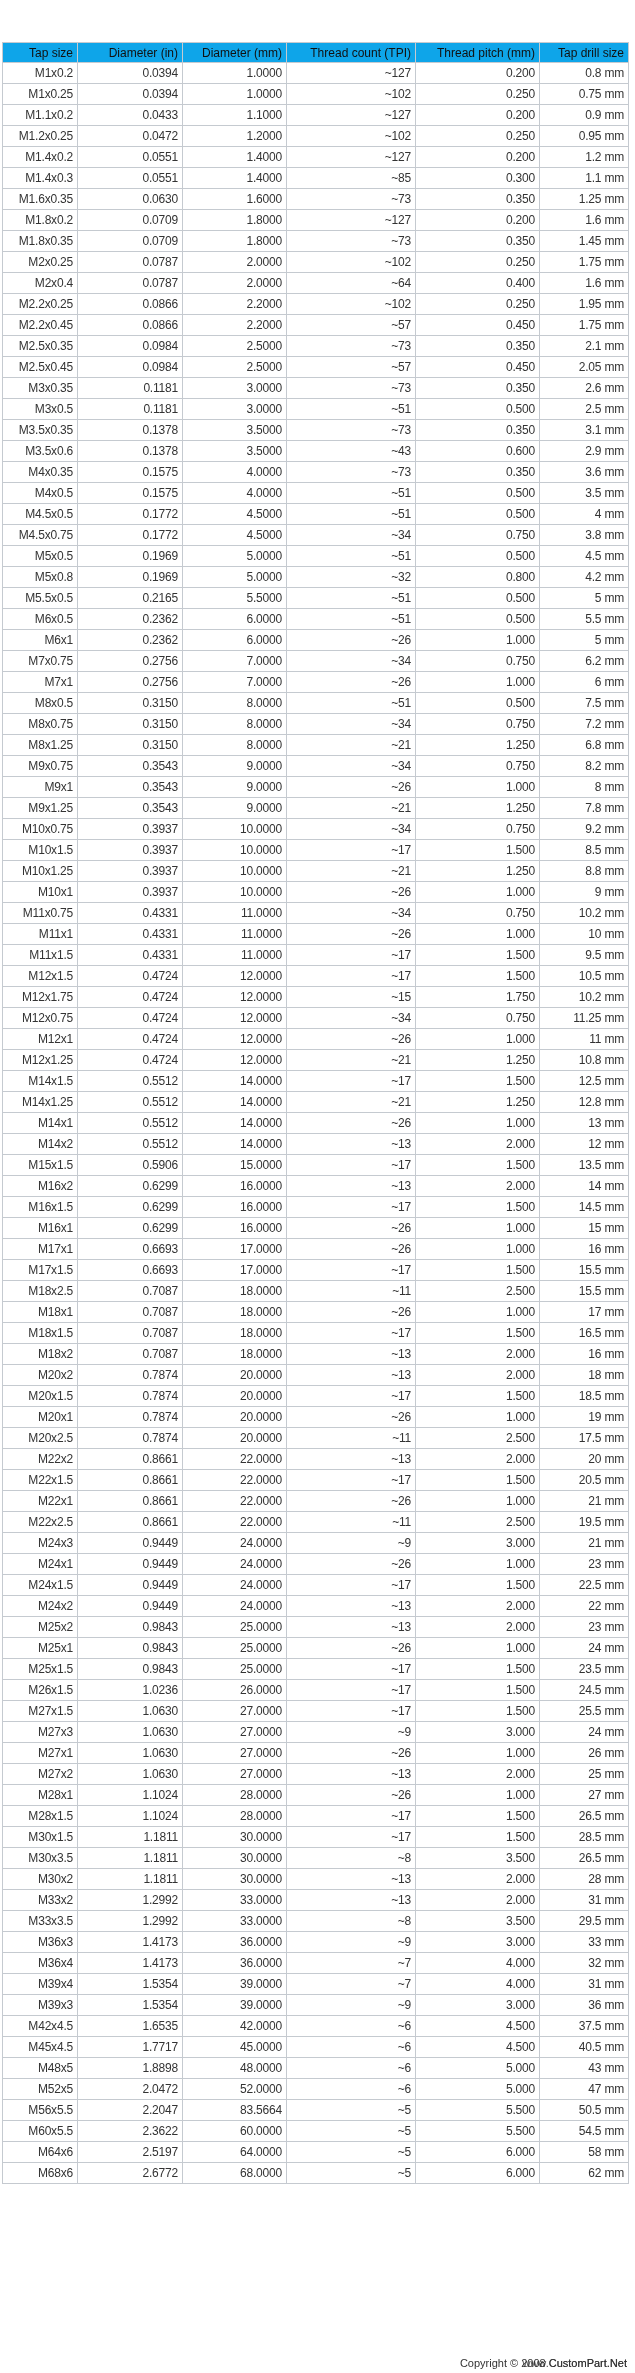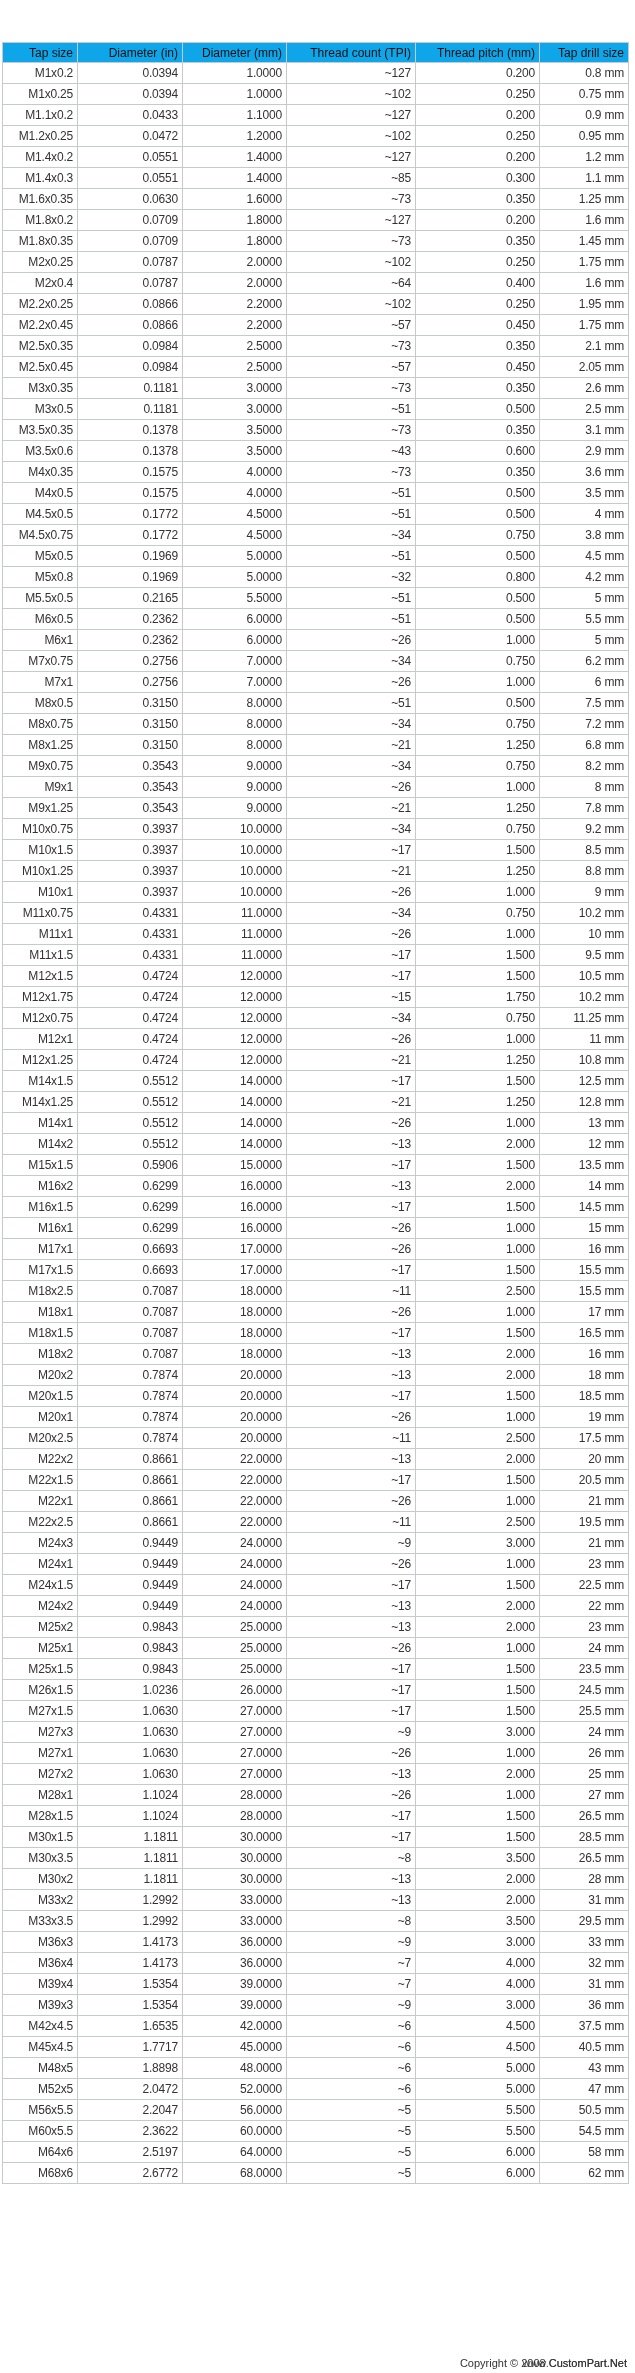--- a/index.html
+++ b/index.html
@@ -844,21 +844,21 @@
         <td>M52x5</td>
         <td>2.0472</td>
         <td>52.0000</td>
         <td>~6</td>
         <td>5.000</td>
         <td>47 mm</td>
       </tr>
       <tr>
         <td>M56x5.5</td>
         <td>2.2047</td>
-        <td>56.0000</td>
+        <td>83.5664</td>
         <td>~5</td>
         <td>5.500</td>
         <td>50.5 mm</td>
       </tr>
       <tr>
         <td>M60x5.5</td>
         <td>2.3622</td>
         <td>60.0000</td>
         <td>~5</td>
         <td>5.500</td>

